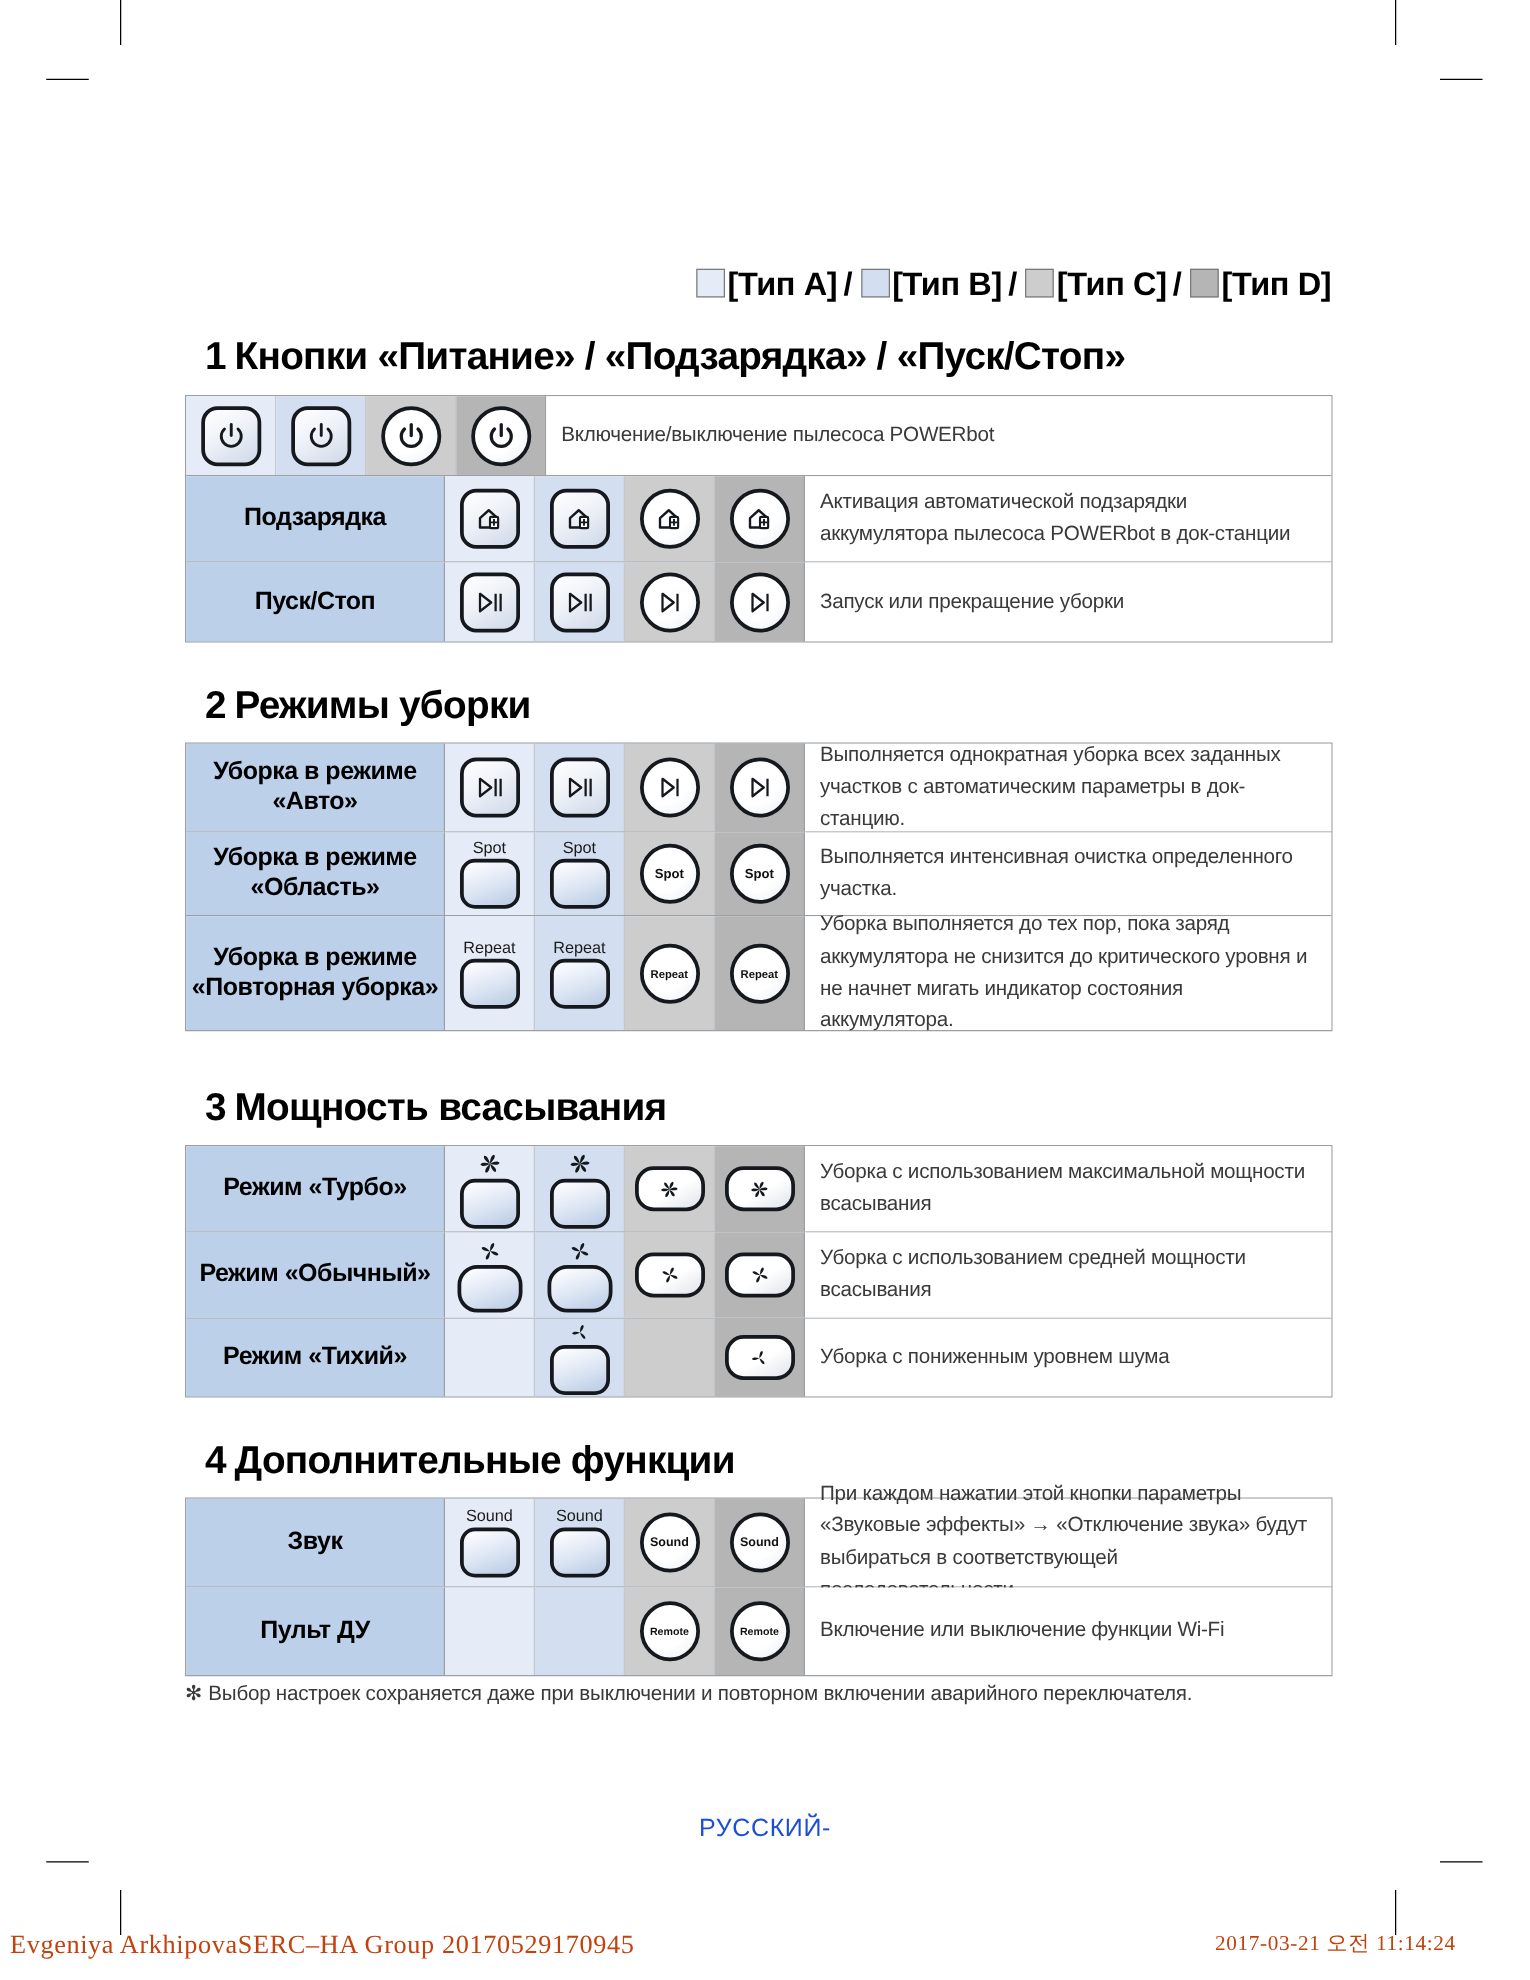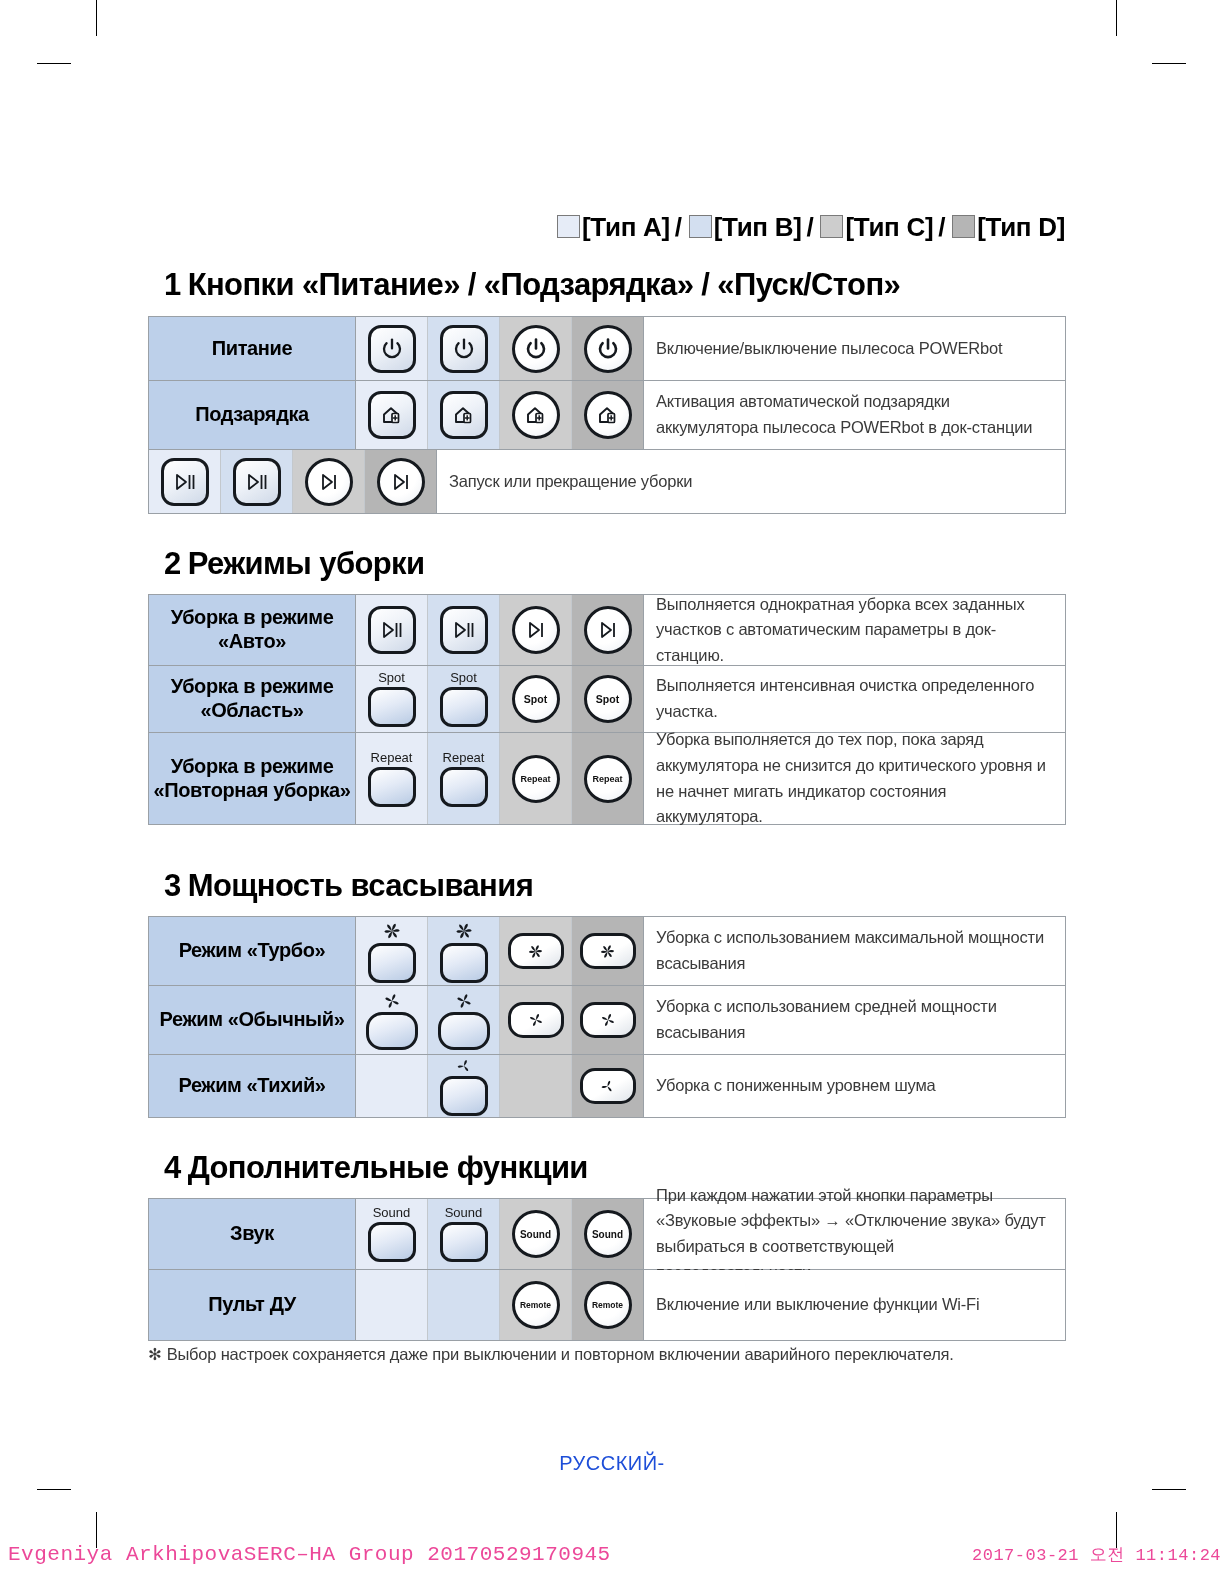--- a/index.html
+++ b/index.html
@@ -116,23 +116,23 @@
   .note{
     position:absolute;left:148px;
     font-size:16.5px;color:#3a3a3a;letter-spacing:-0.2px;white-space:nowrap;
   }
   .note .star{margin-right:5px;}
   .footer{
     position:absolute;left:0;width:1224px;text-align:center;
     font-size:20px;color:#1d4ed8;letter-spacing:0.5px;
   }
   .wm{
-    position:absolute;font-size:21px;color:#ec4899;
+    position:absolute;font-size:21px;color:#c2410c;
     letter-spacing:0.5px;white-space:nowrap;
-    font-family:Liberation Mono, monospace;
+    font-family:Liberation Serif, serif;
   }
   .wm-l{left:8px;top:1543px;}
   .wm-r{left:972px;top:1543px;font-size:17px;}
 </style>
 </head>
 <body>
 
 <div class="page">
 
   <div class="crop v" id="cm-tl-v"></div>
@@ -148,21 +148,20 @@
     <span class="seg"><span class="sw" id="sw-a" style="background: rgb(230, 236, 247);"></span><span>[Тип A]</span></span><span class="sep">/</span><span class="seg"><span class="sw" id="sw-b" style="background: rgb(211, 223, 240);"></span><span>[Тип B]</span></span><span class="sep">/</span><span class="seg"><span class="sw" id="sw-c" style="background: rgb(205, 205, 205);"></span><span>[Тип C]</span></span><span class="sep">/</span><span class="seg"><span class="sw" id="sw-d" style="background: rgb(181, 181, 181);"></span><span>[Тип D]</span></span>
   </div>
 
   <h2 class="sec" style="top:267px">
     <span class="num">1</span><span>Кнопки «Питание» / «Подзарядка» / «Пуск/Стоп»</span>
   </h2>
 
   <div class="tbl" style="top:316px">
 
     <div class="row" style="height:63px">
-      <div class="cell c-label">Питание</div>
       <div class="cell c-a">
         <div class="btn rsq">
           <svg width="24" height="24" viewBox="0 0 24 24">
             <path d="M6.6 6.2a8 8 0 1 0 10.8 0" fill="none" stroke="#15191e" stroke-width="2.3" stroke-linecap="round"></path>
             <line x1="12" y1="2.6" x2="12" y2="11.4" stroke="#15191e" stroke-width="2.3" stroke-linecap="round"></line>
           </svg>
         </div>
       </div>
       <div class="cell c-b">
         <div class="btn rsq">
@@ -226,20 +225,21 @@
             <path d="M4 11.5 11 5.2 18 11.5 V19 H4 Z" fill="none" stroke="#15191e" stroke-width="1.9" stroke-linejoin="round"></path>
             <rect x="12" y="10.5" width="6.5" height="9" rx="1" fill="#fff" stroke="#15191e" stroke-width="1.7"></rect>
             <path d="M15.2 12.2 V17.6 M12.8 14.9 H17.6" stroke="#15191e" stroke-width="1.5"></path>
           </svg>
         </div>
       </div>
       <div class="cell c-desc">Активация автоматической подзарядки аккумулятора пылесоса POWERbot в док-станции</div>
     </div>
 
     <div class="row" style="height:63px">
+      <div class="cell c-label">Пуск/Стоп</div>
       <div class="cell c-a">
         <div class="btn rsq">
           <svg width="26" height="22" viewBox="0 0 26 22">
             <path d="M5 4 L14 11 L5 18 Z" fill="none" stroke="#15191e" stroke-width="1.8" stroke-linejoin="round"></path>
             <line x1="17.5" y1="4" x2="17.5" y2="18" stroke="#15191e" stroke-width="1.8"></line>
             <line x1="21.5" y1="4" x2="21.5" y2="18" stroke="#15191e" stroke-width="1.8"></line>
           </svg>
         </div>
       </div>
       <div class="cell c-b">

